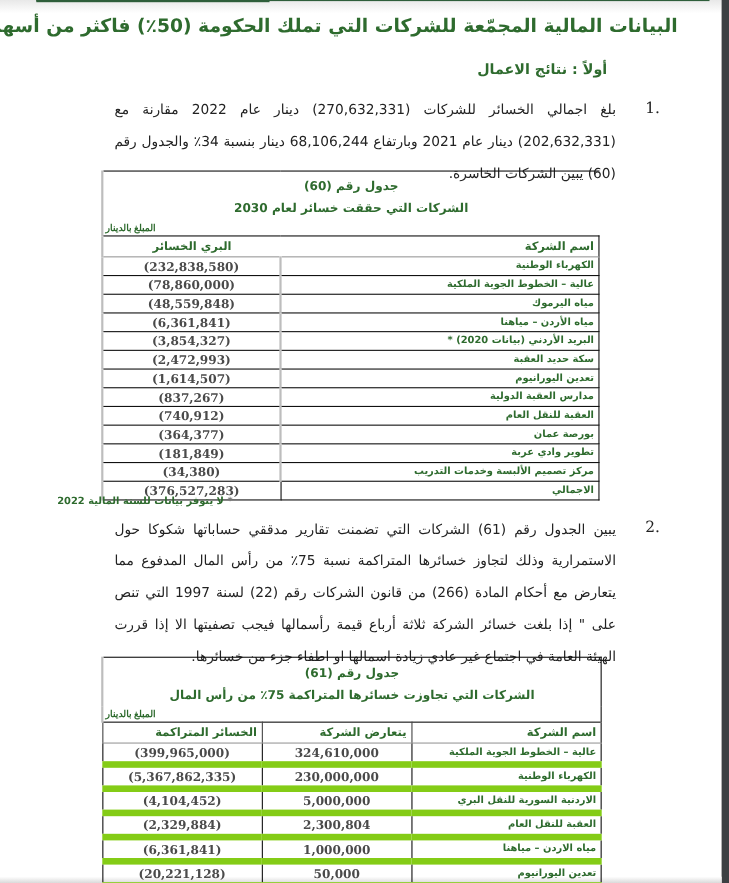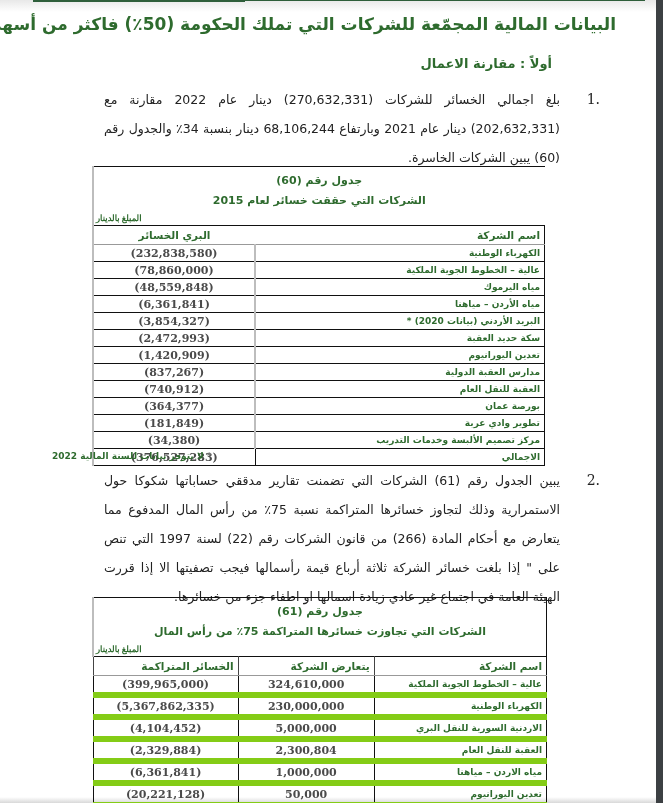--- a/index.html
+++ b/index.html
@@ -37,21 +37,21 @@
   .para {
     position:absolute; right:96px; width:456px; color:#222;
     font-size:12.5px; line-height:29px; text-align:justify;
   }
   .para .num {
     position:absolute; right:-40px; top:0; font-family:"DejaVu Serif", serif; font-size:14px;
   }
   .para1 { top:85px; }
   .para2 { top:466px; }
   table { border-collapse:collapse; direction:rtl; position:absolute; }
-  .tbl1 { left:92px; top:166px; width:453px; }
+  .tbl1 { left:92px; top:155px; width:453px; }
   .tbl2 { left:92px; top:597px; width:455px; }
   td, th { padding:0 4px; font-size:10px; height:16px; }
   .cap-row td {
     border-top:1.5px solid #111; text-align:center; color:#2e6b2e; font-weight:bold; font-size:11px;
     height:auto; padding-top:4px; line-height:20px;
   }
   .unit-row td {
     text-align:left; color:#2e6b2e; font-weight:bold; font-size:8.5px; height:14px; padding:0 2px;font-family:Liberation Serif, serif;
   }
   .hdr th {
@@ -85,33 +85,33 @@
 <body>
 
 <div class="topbar"></div>
 <div class="topline2"></div>
 <div class="topline"></div>
 <div class="scrollbar"></div>
 <div class="bottombar"></div>
 
 <div class="page">
   <div class="title">البيانات المالية المجمّعة للشركات التي تملك الحكومة (50٪) فاكثر من أسهمها</div>
-  <div class="section">أولاً : مقارنة الاعمال</div>
+  <div class="section">أولاً : نتائج الاعمال</div>
 
   <div class="para para1">
     <span class="num">.1</span>
     <span>بلغ اجمالي الخسائر للشركات (270,632,331) دينار عام 2022 مقارنة مع (202,632,331) دينار عام 2021 وبارتفاع 68,106,244 دينار بنسبة 34٪ والجدول رقم (60) يبين الشركات الخاسرة.</span>
   </div>
 
   <table class="tbl1">
     <tbody>
         <tr class="cap-row">
           <td colspan="2">
       <div>جدول رقم (60)</div>
-      <div>الشركات التي حققت خسائر لعام 2015</div>
+      <div>الشركات التي حققت خسائر لعام 2030</div>
     </td>
         </tr>
     <tr class="unit-row">
           <td colspan="2">المبلغ بالدينار</td>
         </tr>
     <tr class="hdr">
       <th style="text-align:right">اسم الشركة</th>
       <th>البري الخسائر</th>
     </tr>
     <tr class="row">
@@ -133,21 +133,21 @@
     <tr class="row">
           <td class="name">البريد الأردني (بيانات 2020) *</td>
           <td class="val">(3,854,327)</td>
         </tr>
     <tr class="row">
           <td class="name">سكة حديد العقبة</td>
           <td class="val">(2,472,993)</td>
         </tr>
     <tr class="row">
           <td class="name">تعدين اليورانيوم</td>
-          <td class="val">(1,420,909)</td>
+          <td class="val">(1,614,507)</td>
         </tr>
     <tr class="row">
           <td class="name">مدارس العقبة الدولية</td>
           <td class="val">(837,267)</td>
         </tr>
     <tr class="row">
           <td class="name">العقبة للنقل العام</td>
           <td class="val">(740,912)</td>
         </tr>
     <tr class="row">

